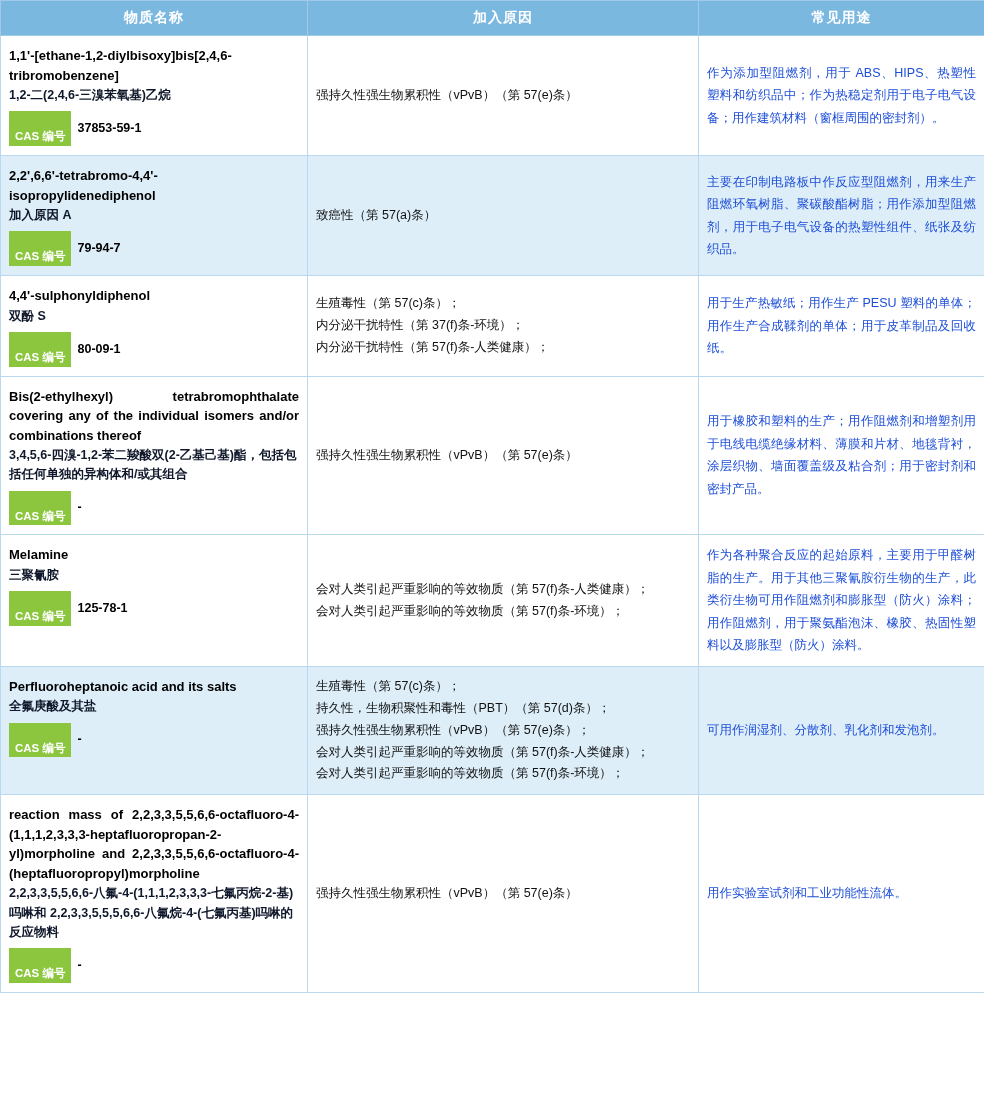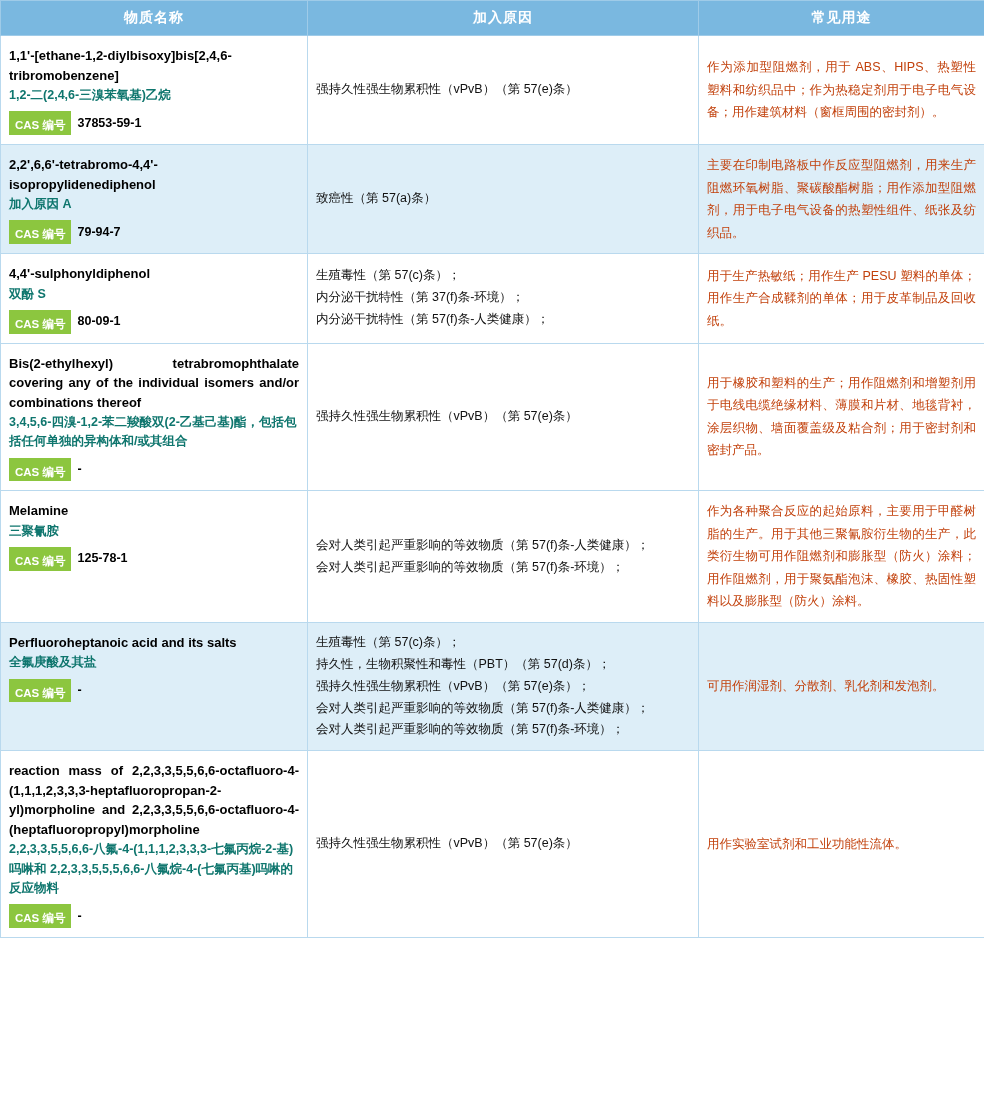--- a/index.html
+++ b/index.html
@@ -54,38 +54,38 @@
     font-size: 13px;
     color: #000000;
     text-align: justify;
     text-align-last: left;
     line-height: 1.5;
     word-break: break-word;
   }
   .cn-name {
     font-weight: bold;
     font-size: 12.5px;
-    color: #0f766e;
+    color: #0f172a;
     line-height: 1.55;
     margin-top: 1px;
     word-break: break-all;
   }
   .cas-line {
     margin-top: 6px;
     display: flex;
     align-items: center;
     gap: 6px;
   }
   .cas-tag {
     display: inline-block;
     background: #8cc63f;
     color: #ffffff;
     font-size: 11.5px;
     font-weight: bold;
-    padding: 8px 6px 3px 6px;
+    padding: 19px 6px 3px 6px;
     line-height: 1.1;
     white-space: nowrap;
   }
   .cas-value {
     font-size: 12.5px;
     font-weight: bold;
     color: #000000;
     white-space: nowrap;
     text-align: center;
   }
@@ -95,21 +95,21 @@
   .reason-line {
     display: block;
     font-size: 12.5px;
     line-height: 1.75;
     color: #111111;
   }
   td.use-cell {
     vertical-align: middle;
     font-size: 12.5px;
     line-height: 1.8;
-    color: #c2410c;
+    color: #1d4ed8;
     text-align: justify;
     text-align-last: left;
   }
   .use-text { display: block; }
 </style>
 </head>
 <body>
 
 <div id="page">
   <table class="subst-table">

